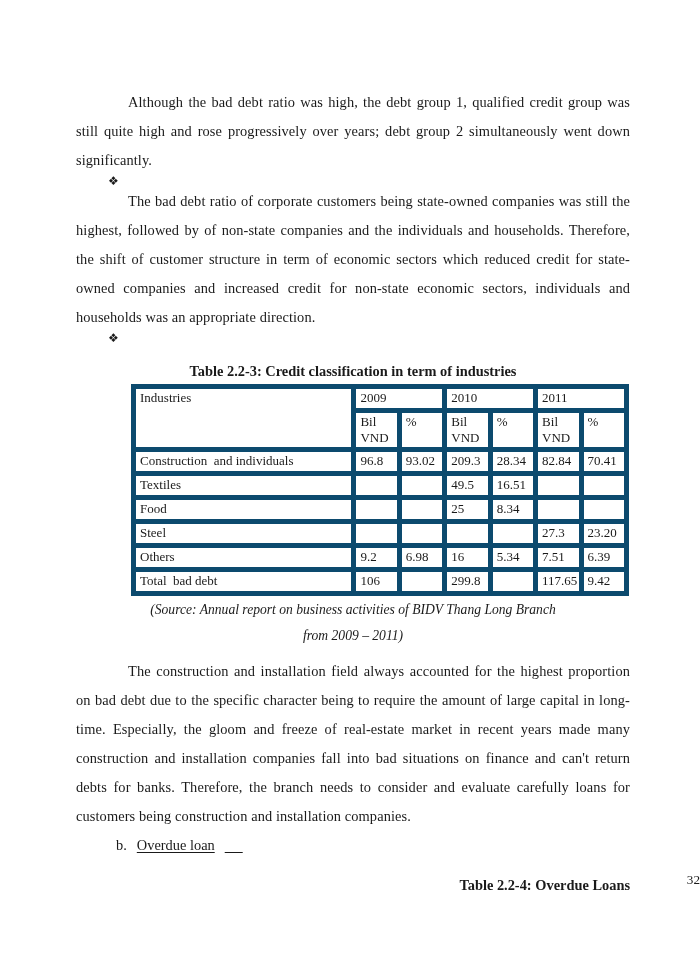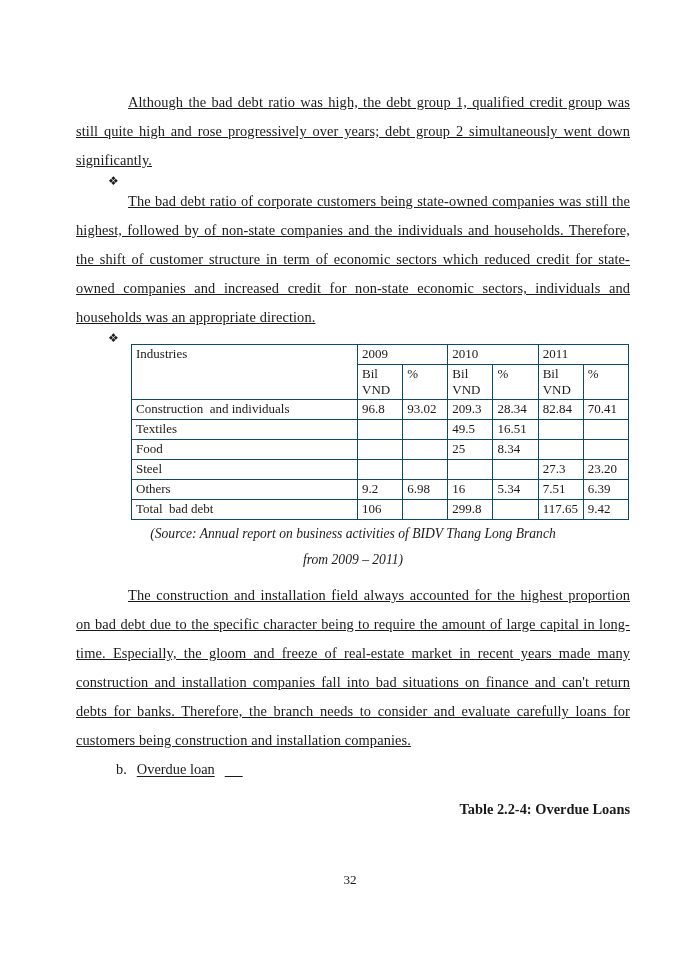--- a/index.html
+++ b/index.html
@@ -24,21 +24,20 @@
   }
 
   .para {
     font-size: 14.4px;
     line-height: 29px;
     text-align: justify;
     text-justify: inter-word;
     margin: 0;
     text-indent: 52px;
     letter-spacing: 0.1px;
-    text-decoration: underline;
   }
 
   .bullet-line {
     font-size: 14.4px;
     line-height: 29px;
     margin: 0;
     padding-left: 32px;
     display: flex;
     align-items: baseline;
     gap: 8px;
@@ -66,21 +65,21 @@
   }
 
   table.data {
     border-collapse: collapse;
     width: 498px;
     margin: 0 auto 0 55px;
     font-size: 13px;
     table-layout: fixed;
   }
   table.data td, table.data th {
-    border: 1px solid #0c4a6e;
+    border: 5px solid #0c4a6e;
     padding: 1px 4px;
     vertical-align: top;
     text-align: left;
     font-weight: normal;
     height: 17px;
     line-height: 16px;
     white-space: pre;
   }
   td.ind  { width: 175px; }
   td.num  { width: 64.5px; }
@@ -123,41 +122,42 @@
     text-align: right;
     margin: 12px 0 0 0;
     line-height: 26px;
   }
 
   .page-num {
     position: absolute;
     left: 0;
     right: 0;
     top: 872px;
-    text-align: center;
+    text-align: right;
     font-size: 13.2px;
   }
 </style>
 </head>
 <body>
 
 <div class="page">
 
   <p class="para">Although the bad debt ratio was high, the debt group 1, qualified credit group was still quite high and rose progressively over years; debt group 2 simultaneously went down significantly.</p>
 
   <div class="bullet-line">
     <span class="bullet-glyph">❖</span>
   </div>
 
   <p class="para">The bad debt ratio of corporate customers being state-owned companies was still the highest, followed by of non-state companies and the individuals  and households. Therefore, the shift of customer structure in term of economic sectors which reduced credit for state-owned companies and increased credit for non-state economic sectors, individuals and households was an appropriate direction.</p>
 
   <div class="bullet-line">
     <span class="bullet-glyph">❖</span>
   </div>
 
+  <div class="tbl-title">Table 2.2-3: Credit classification in term of industries</div>
 
 
   <table class="data">
     <tbody>
       <tr>
         <td class="ind hdr-year" rowspan="2">Industries</td>
         <td class="num hdr-year" colspan="2">2009</td>
         <td class="num hdr-year" colspan="2">2010</td>
         <td class="num hdr-year" colspan="2">2011</td>
       </tr>

